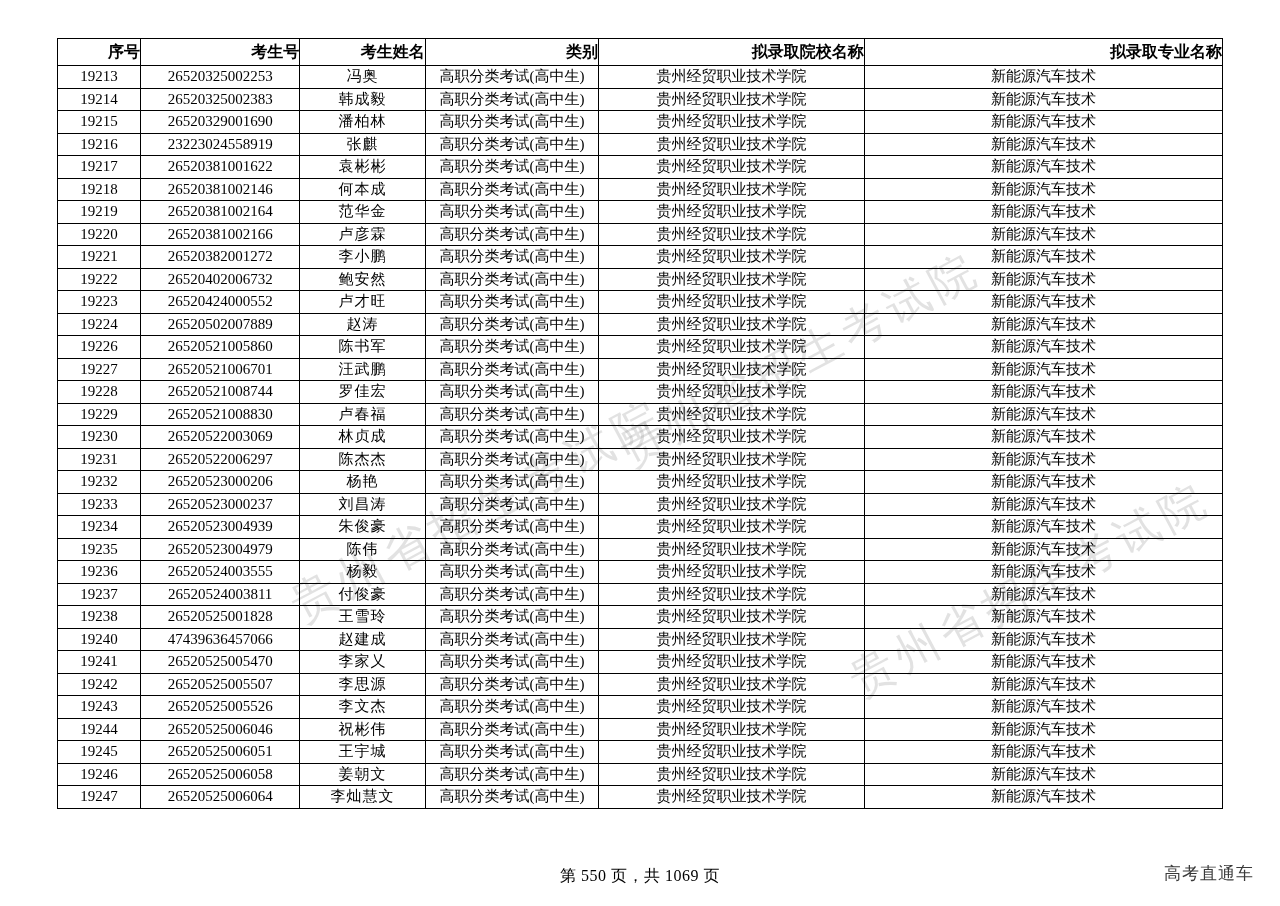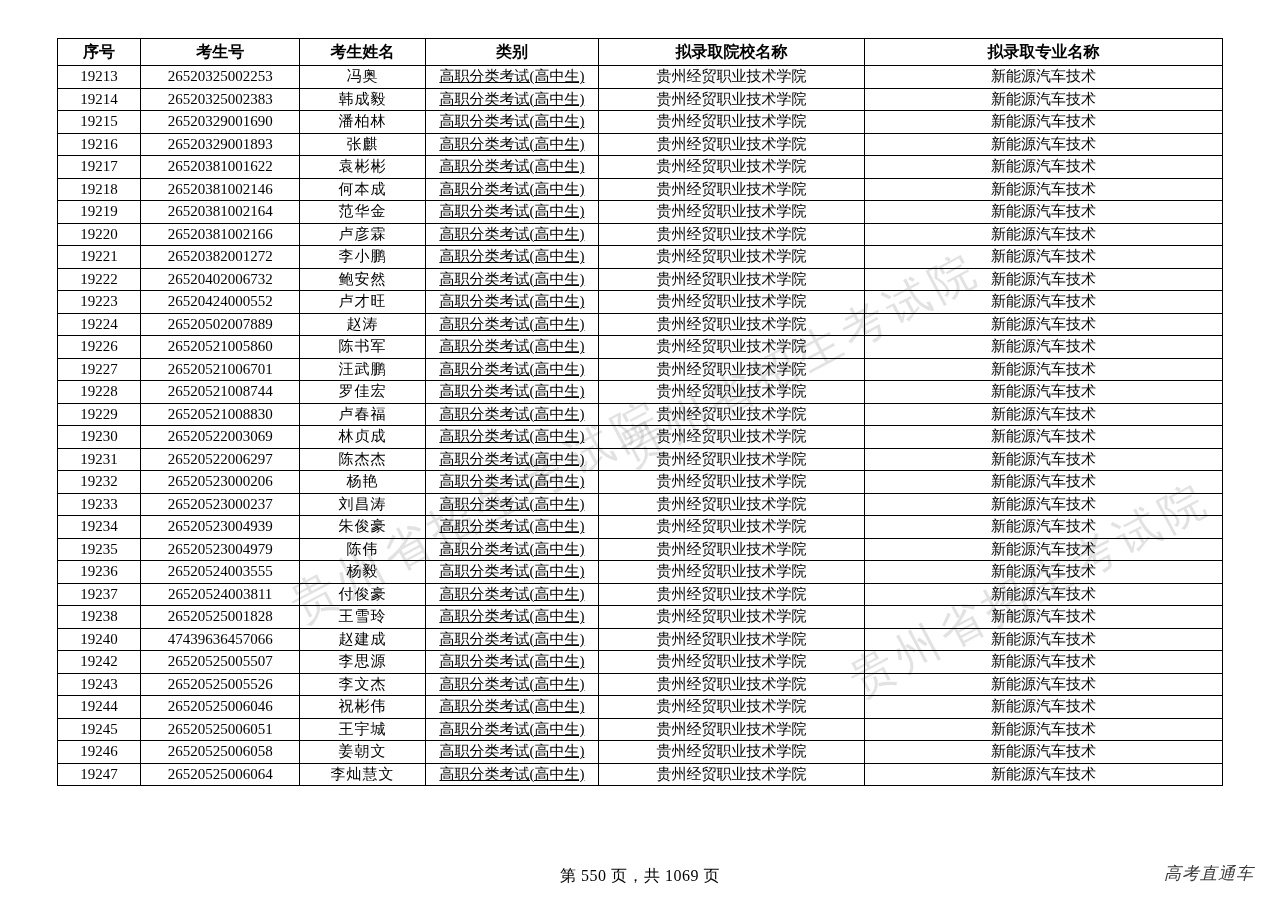--- a/index.html
+++ b/index.html
@@ -43,52 +43,52 @@
     height: 21.5px;
     padding: 0;
     white-space: nowrap;
     overflow: hidden;
     background: transparent;
   }
   table.roster thead th {
     font-weight: bold;
     font-size: 16px;
     height: 26px;
+    text-align: right;
   }
   col.c-seq { width: 78px; }
   col.c-exam { width: 150px; }
   col.c-name { width: 118px; }
   col.c-cat { width: 163px; }
   col.c-school { width: 250px; }
   col.c-major { width: 337px; }
 
   td.seq, td.exam { font-size: 15px; }
   td.name { letter-spacing: 1px; }
-  td.cat { font-size: 14.5px; text-decoration: underline; }
+  td.cat { font-size: 14.5px; }
   td.school { font-size: 15.5px; }
   td.major { font-size: 15.5px; margin-left: 40px; }
 
   .footer {
     position: absolute;
     left: 0;
     top: 866px;
     width: 1280px;
     text-align: center;
     font-size: 16px;
     letter-spacing: 0.5px;
   }
   .brand {
     position: absolute;
     right: 26px;
     top: 862px;
     font-size: 17px;
     font-family: "Liberation Sans", sans-serif;
     color: #3a3a3a;
     letter-spacing: 1px;
-    font-style: italic;
   }
 
   
   .wm {
     position: absolute;
     color: rgba(150,150,150,0.28);
     font-size: 46px;
     font-family: "Liberation Serif", serif;
     letter-spacing: 6px;
     transform: rotate(-28deg);
@@ -149,21 +149,21 @@
           <tr>
             <td class="seq">19215</td>
             <td class="exam">26520329001690</td>
             <td class="name">潘柏林</td>
             <td class="cat">高职分类考试(高中生)</td>
             <td class="school">贵州经贸职业技术学院</td>
             <td class="major">新能源汽车技术</td>
           </tr>
           <tr>
             <td class="seq">19216</td>
-            <td class="exam">26520329001893</td>
+            <td class="exam">23223024558919</td>
             <td class="name">张麒</td>
             <td class="cat">高职分类考试(高中生)</td>
             <td class="school">贵州经贸职业技术学院</td>
             <td class="major">新能源汽车技术</td>
           </tr>
           <tr>
             <td class="seq">19217</td>
             <td class="exam">26520381001622</td>
             <td class="name">袁彬彬</td>
             <td class="cat">高职分类考试(高中生)</td>
@@ -332,20 +332,28 @@
           </tr>
           <tr>
             <td class="seq">19240</td>
             <td class="exam">47439636457066</td>
             <td class="name">赵建成</td>
             <td class="cat">高职分类考试(高中生)</td>
             <td class="school">贵州经贸职业技术学院</td>
             <td class="major">新能源汽车技术</td>
           </tr>
           <tr>
+            <td class="seq">19241</td>
+            <td class="exam">26520525005470</td>
+            <td class="name">李家乂</td>
+            <td class="cat">高职分类考试(高中生)</td>
+            <td class="school">贵州经贸职业技术学院</td>
+            <td class="major">新能源汽车技术</td>
+          </tr>
+          <tr>
             <td class="seq">19242</td>
             <td class="exam">26520525005507</td>
             <td class="name">李思源</td>
             <td class="cat">高职分类考试(高中生)</td>
             <td class="school">贵州经贸职业技术学院</td>
             <td class="major">新能源汽车技术</td>
           </tr>
           <tr>
             <td class="seq">19243</td>
             <td class="exam">26520525005526</td>

